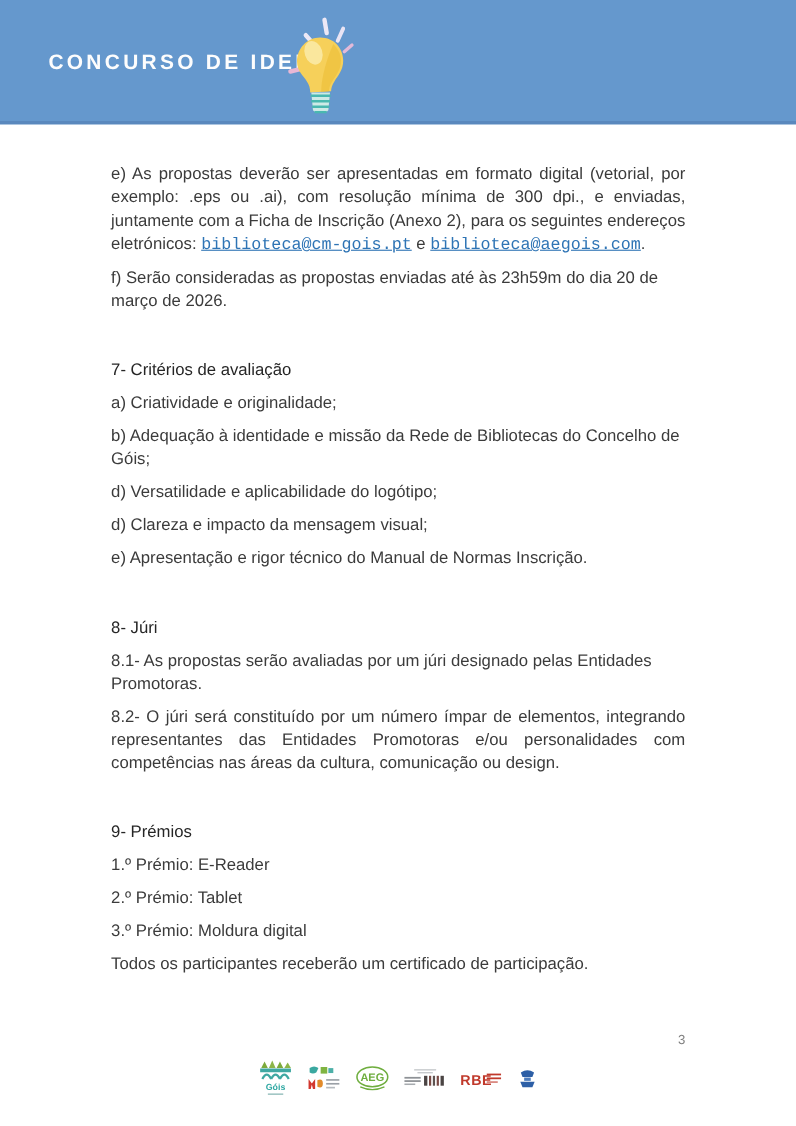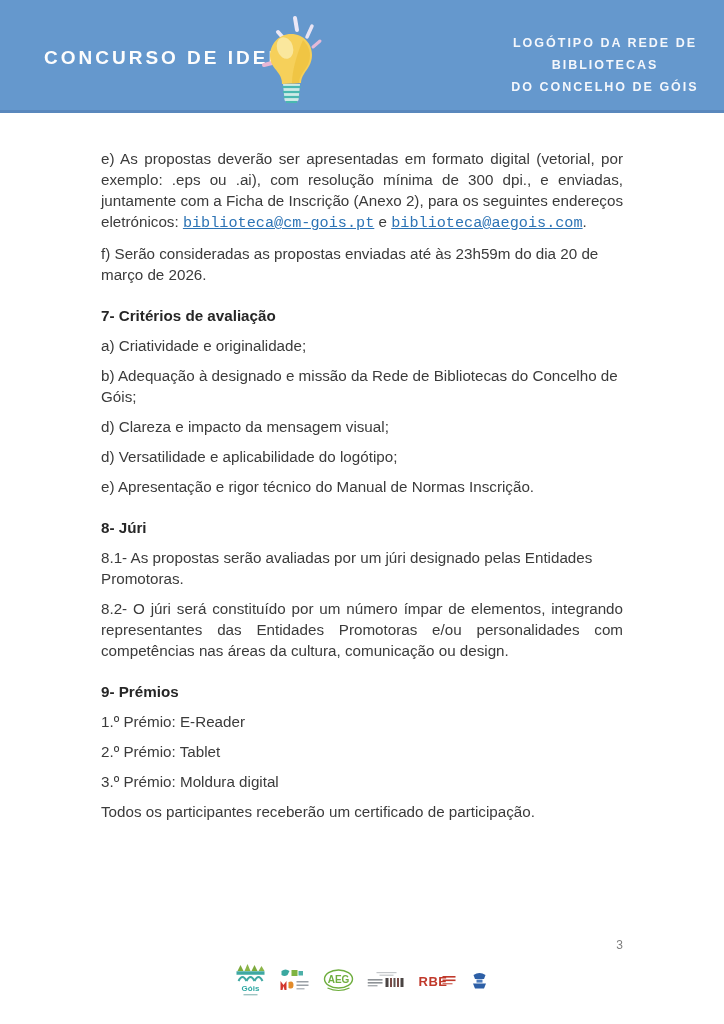--- a/index.html
+++ b/index.html
@@ -23,21 +23,21 @@
     text-align:center;color:#f4f7fc;font-size:12.5px;font-weight:700;
     letter-spacing:2px;line-height:22px;
   }
   
   .content{
     position:absolute;left:101px;top:148px;width:522px;
     color:#3b3b3b;font-size:15.2px;line-height:21px;
   }
   .content p{margin:0 0 9px 0;}
   .content p.just{text-align:justify;}
-  .content p.head{font-weight:700;color:#262626;margin-top:20px;}
+  .content p.head{font-weight:400;color:#262626;margin-top:42px;}
   .content a{color:#2e74b5;text-decoration:underline;font-family:Liberation Mono, monospace;}
   
   .page-number{
     position:absolute;top:938px;right:101px;
     color:#7f7f7f;font-size:12px;
   }
   .logos{
     position:absolute;top:961px;left:50%;transform:translateX(-50%);
     display:flex;align-items:center;gap:13px;height:40px;
   }
@@ -65,38 +65,33 @@
         <ellipse cx="29" cy="40" rx="8" ry="11" fill="#fbe9a4" opacity="0.9" transform="rotate(-18 29 40)"></ellipse>
 
         <path d="M27 76 h17 l-1.5 16 c-0.3 3 -13.7 3 -14 0 z" fill="#cdeae6"></path>
         <path d="M26.5 79 h18" stroke="#49b8b0" stroke-width="2.2"></path>
         <path d="M27 84 h17" stroke="#49b8b0" stroke-width="2.2"></path>
         <path d="M27.7 89 h15.6" stroke="#49b8b0" stroke-width="2.2"></path>
         <path d="M30 94 h11" stroke="#49b8b0" stroke-width="2"></path>
       </svg>
     </div>
 
-    <div class="header-caption">
-      <div>LOGÓTIPO DA REDE DE</div>
-      <div>BIBLIOTECAS</div>
-      <div>DO CONCELHO DE GÓIS</div>
-    </div>
   </div>
 
   <div class="content">
 
     <p class="just"><span>e) As propostas deverão ser apresentadas em formato digital (vetorial, por exemplo: .eps ou .ai), com resolução mínima de 300 dpi., e enviadas, juntamente com a Ficha de Inscrição (Anexo 2), para os seguintes endereços eletrónicos: </span><a href="#">biblioteca@cm-gois.pt</a><span> e </span><a href="#">biblioteca@aegois.com</a><span>.</span></p>
 
     <p>f) Serão consideradas as propostas enviadas até às 23h59m do dia 20 de março de 2026.</p>
 
     <p class="head">7- Critérios de avaliação</p>
     <p>a) Criatividade e originalidade;</p>
-    <p>b) Adequação à designado e missão da Rede de Bibliotecas do Concelho de Góis;</p>
+    <p>b) Adequação à identidade e missão da Rede de Bibliotecas do Concelho de Góis;</p>
+    <p>d) Versatilidade e aplicabilidade do logótipo;</p>
     <p>d) Clareza e impacto da mensagem visual;</p>
-    <p>d) Versatilidade e aplicabilidade do logótipo;</p>
     <p>e) Apresentação e rigor técnico do Manual de Normas Inscrição.</p>
 
     <p class="head">8- Júri</p>
     <p>8.1- As propostas serão avaliadas por um júri designado pelas Entidades Promotoras.</p>
     <p class="just">8.2- O júri será constituído por um número ímpar de elementos, integrando representantes das Entidades Promotoras e/ou personalidades com competências nas áreas da cultura, comunicação ou design.</p>
 
     <p class="head">9- Prémios</p>
     <p>1.º Prémio: E-Reader</p>
     <p>2.º Prémio: Tablet</p>
     <p>3.º Prémio: Moldura digital</p>

